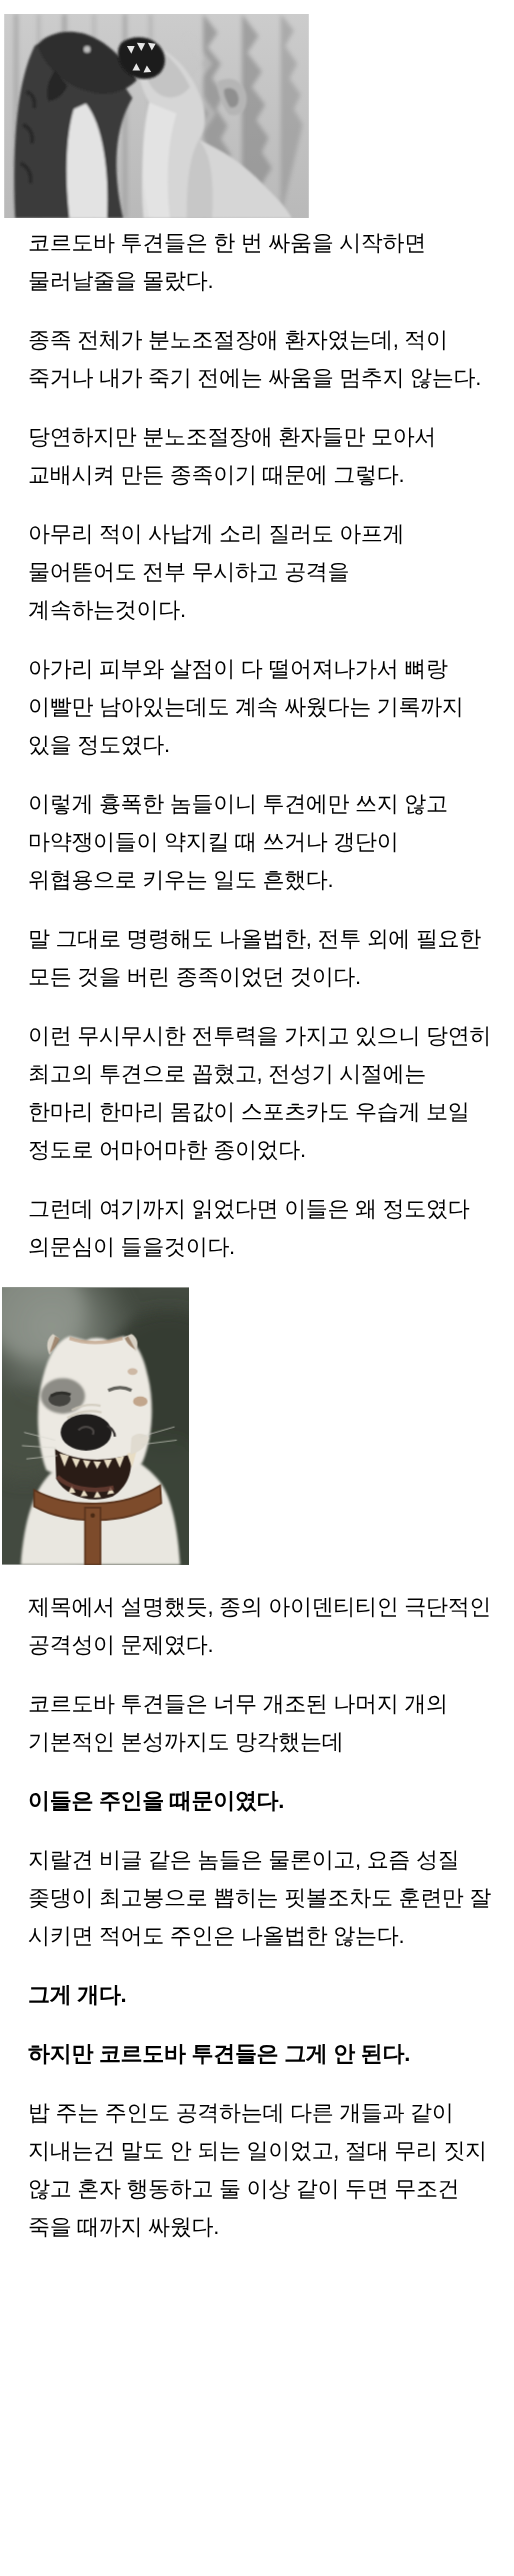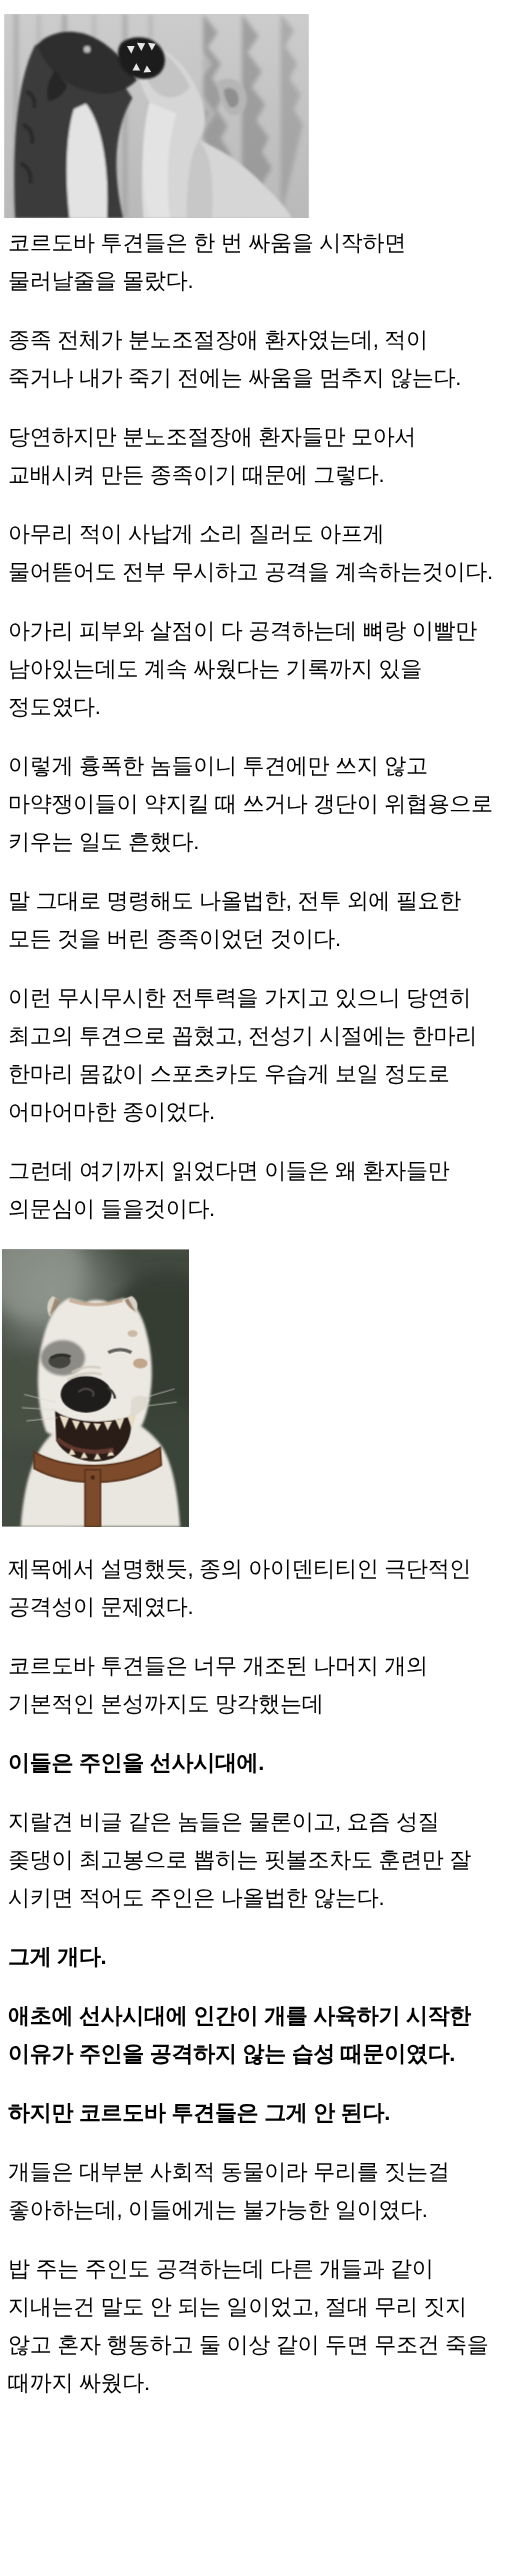--- a/index.html
+++ b/index.html
@@ -14,21 +14,21 @@
     font-family: "Liberation Sans", "DejaVu Sans", sans-serif;
     color: #000000;
   }
   .post {
     width: 514px;
   }
   .para {
     font-size: 22px;
     line-height: 38px;
     margin: 0 0 21px 0;
-    padding: 0 21px 0 8px;
+    padding: 0 21px 0 28px;
     font-weight: 400;
     letter-spacing: -0.3px;
     word-break: keep-all;
   }
   .para.bold {
     font-weight: 700;
   }
   figure {
     margin: 0;
     padding: 0;
@@ -105,25 +105,25 @@
           <path d="M252,106 l6,-13 8,12 Z"></path>
         </g>
       </g>
     </svg>
   </figure>
 
   <p class="para">코르도바 투견들은 한 번 싸움을 시작하면 물러날줄을 몰랐다.</p>
   <p class="para">종족 전체가 분노조절장애 환자였는데, 적이 죽거나 내가 죽기 전에는 싸움을 멈추지 않는다.</p>
   <p class="para">당연하지만 분노조절장애 환자들만 모아서 교배시켜 만든 종족이기 때문에 그렇다.</p>
   <p class="para">아무리 적이 사납게 소리 질러도 아프게 물어뜯어도 전부 무시하고 공격을 계속하는것이다.</p>
-  <p class="para">아가리 피부와 살점이 다 공격하는데 뼈랑 이빨만 남아있는데도 계속 싸웠다는 기록까지 있을 정도였다.</p>
+  <p class="para">아가리 피부와 살점이 다 떨어져나가서 뼈랑 이빨만 남아있는데도 계속 싸웠다는 기록까지 있을 정도였다.</p>
   <p class="para">이렇게 흉폭한 놈들이니 투견에만 쓰지 않고 마약쟁이들이 약지킬 때 쓰거나 갱단이 위협용으로 키우는 일도 흔했다.</p>
   <p class="para">말 그대로 명령해도 나올법한, 전투 외에 필요한 모든 것을 버린 종족이었던 것이다.</p>
   <p class="para">이런 무시무시한 전투력을 가지고 있으니 당연히 최고의 투견으로 꼽혔고, 전성기 시절에는 한마리 한마리 몸값이 스포츠카도 우습게 보일 정도로 어마어마한 종이었다.</p>
-  <p class="para">그런데 여기까지 읽었다면 이들은 왜 환자들만 의문심이 들을것이다.</p>
+  <p class="para">그런데 여기까지 읽었다면 이들은 왜 정도였다 의문심이 들을것이다.</p>
 
   <figure class="photo2">
     <svg viewBox="0 0 338 501" width="187" height="278">
       <defs>
         <filter id="bgblur" x="-30%" y="-30%" width="160%" height="160%">
           <feGaussianBlur stdDeviation="14"></feGaussianBlur>
         </filter>
         <filter id="softd" x="-20%" y="-20%" width="140%" height="140%">
           <feGaussianBlur stdDeviation="2"></feGaussianBlur>
         </filter>
@@ -183,22 +183,20 @@
         <circle cx="164" cy="412" r="4" fill="#4a2a14"></circle>
       </g>
       <g stroke="#d8d8d0" stroke-width="1.5" opacity="0.8">
         <path d="M96,276 L40,262 M98,290 L36,286 M100,304 L44,310 M250,270 L312,252 M252,284 L316,276"></path>
       </g>
     </svg>
   </figure>
 
   <p class="para">제목에서 설명했듯, 종의 아이덴티티인 극단적인 공격성이 문제였다.</p>
   <p class="para">코르도바 투견들은 너무 개조된 나머지 개의 기본적인 본성까지도 망각했는데</p>
-  <p class="para bold">이들은 주인을 선사시대에.</p>
+  <p class="para bold">이들은 주인을 때문이였다.</p>
   <p class="para">지랄견 비글 같은 놈들은 물론이고, 요즘 성질 좆댕이 최고봉으로 뽑히는 핏볼조차도 훈련만 잘 시키면 적어도 주인은 나올법한 않는다.</p>
   <p class="para bold">그게 개다.</p>
-  <p class="para bold">애초에 선사시대에 인간이 개를 사육하기 시작한 이유가 주인을 공격하지 않는 습성 때문이였다.</p>
   <p class="para bold">하지만 코르도바 투견들은 그게 안 된다.</p>
-  <p class="para">개들은 대부분 사회적 동물이라 무리를 짓는걸 좋아하는데, 이들에게는 불가능한 일이였다.</p>
   <p class="para">밥 주는 주인도 공격하는데 다른 개들과 같이 지내는건 말도 안 되는 일이었고, 절대 무리 짓지 않고 혼자 행동하고 둘 이상 같이 두면 무조건 죽을 때까지 싸웠다.</p>
 
 </div>
 
 
 </body></html>

